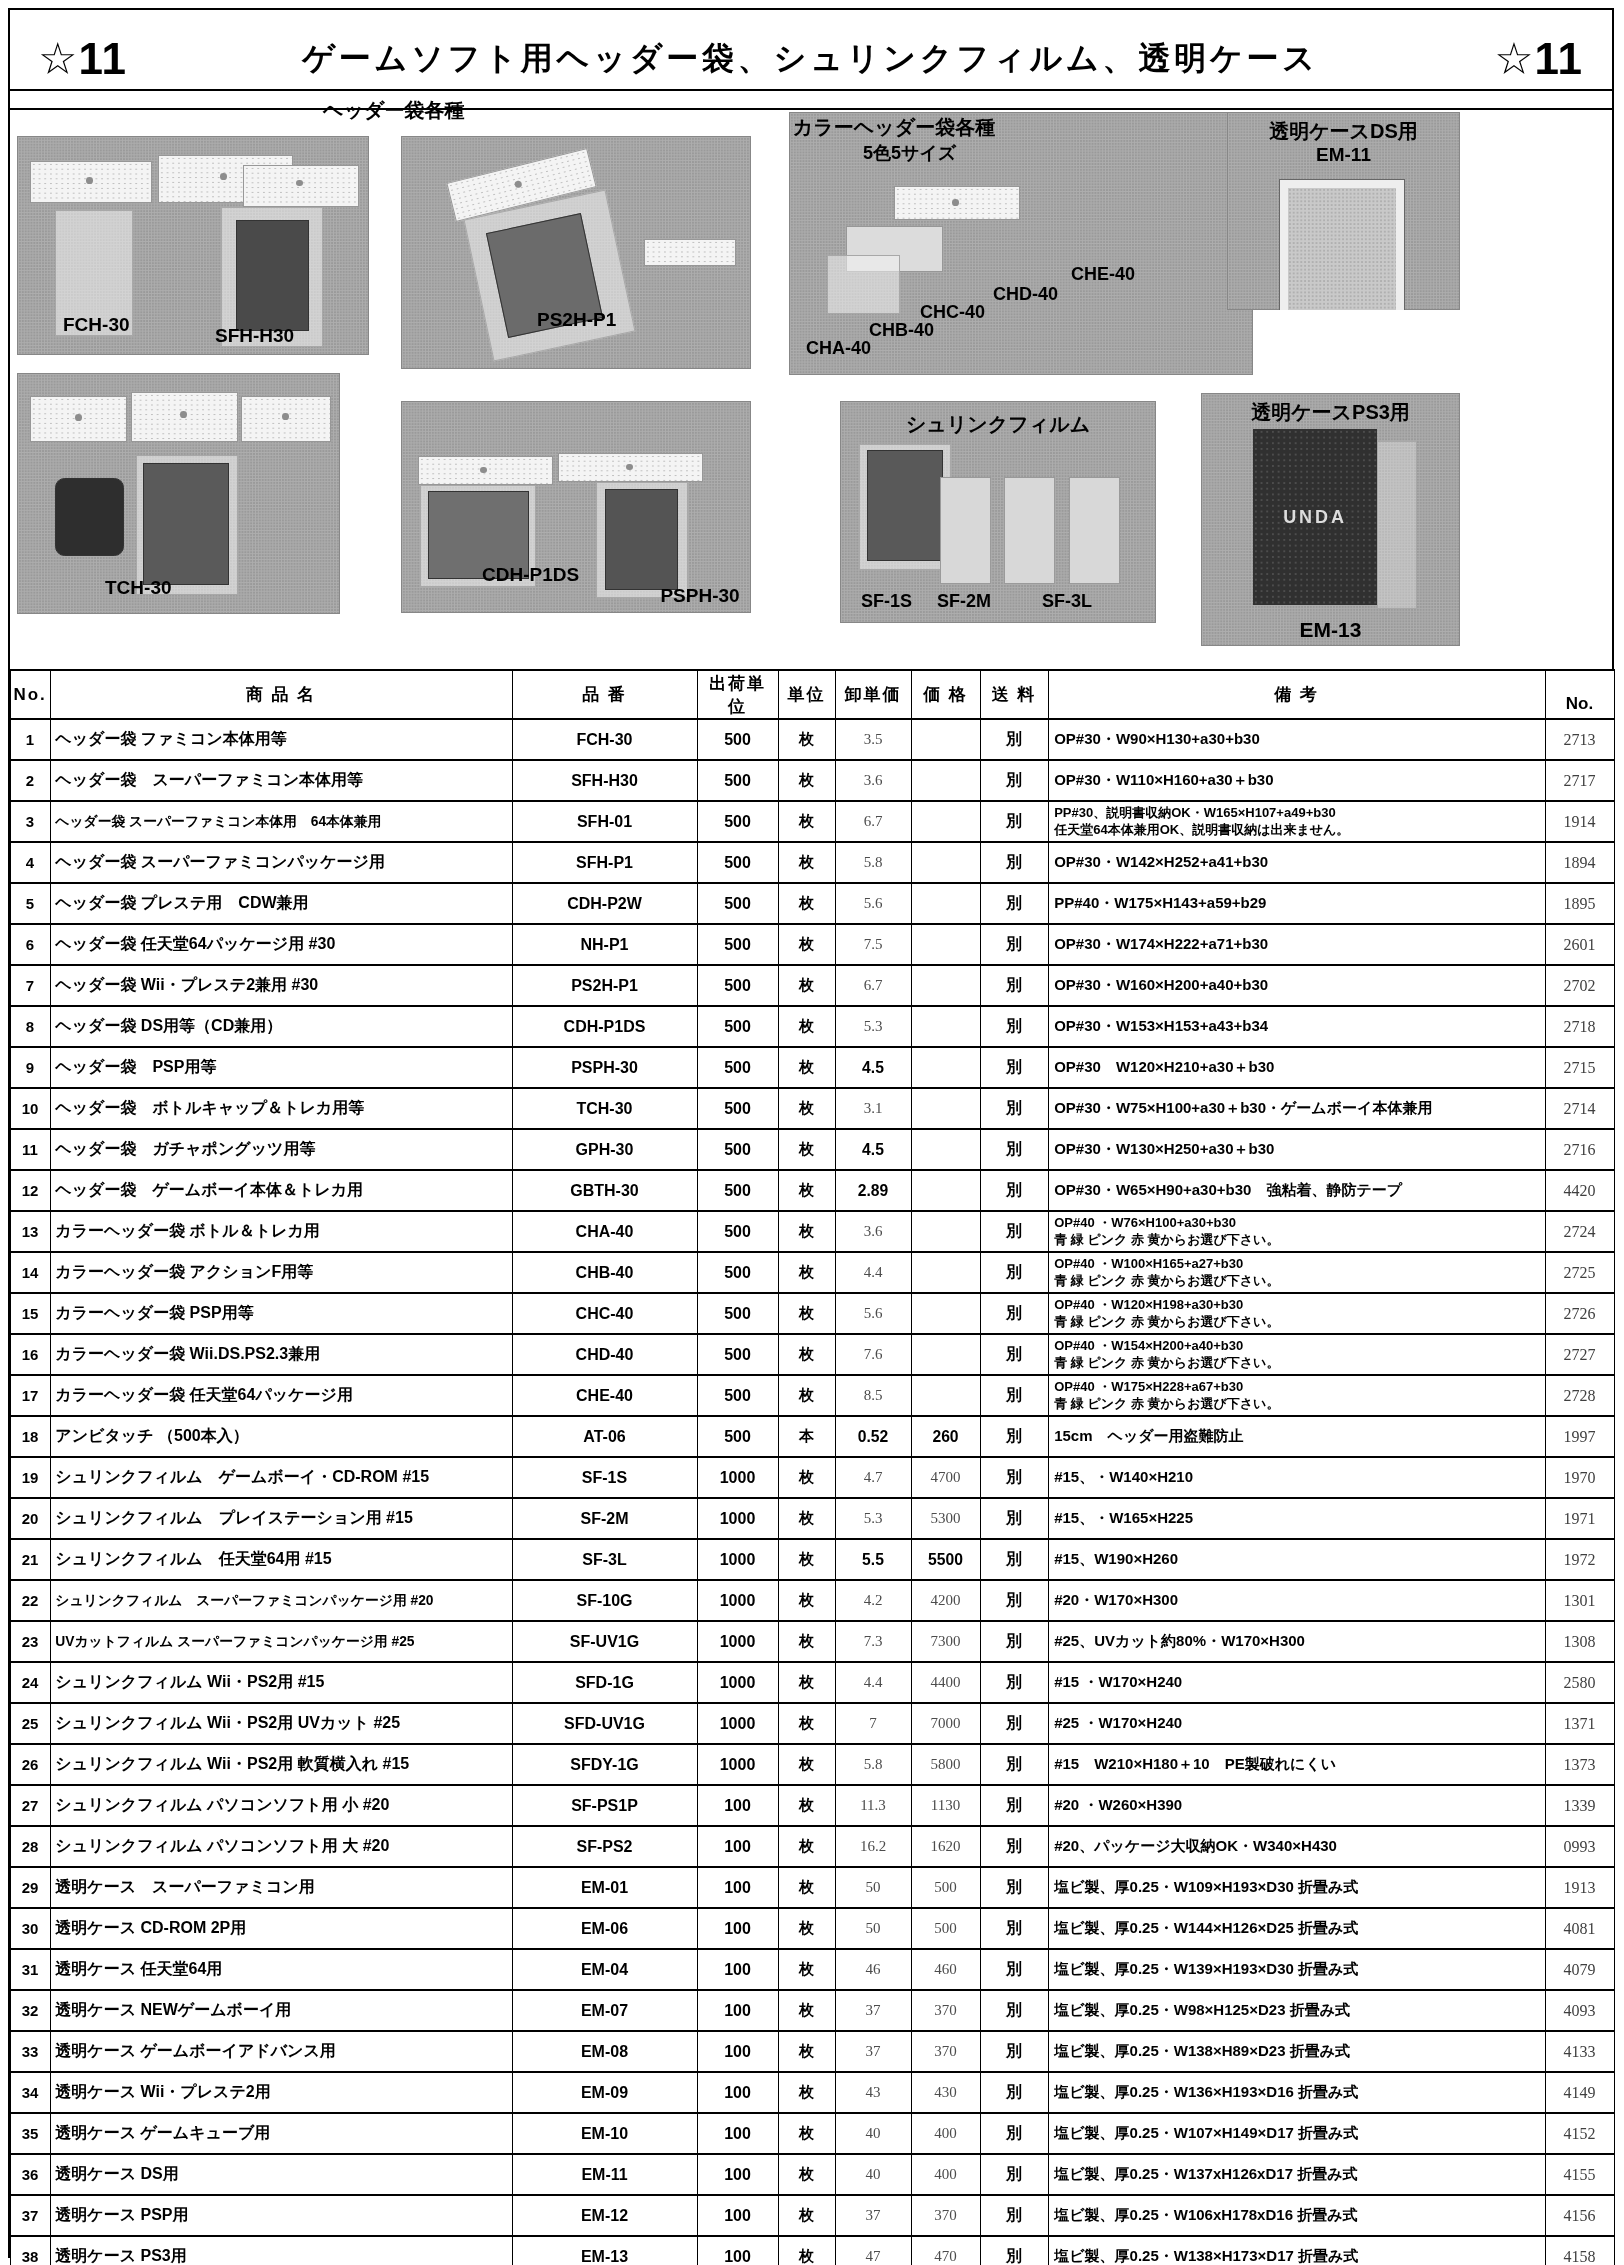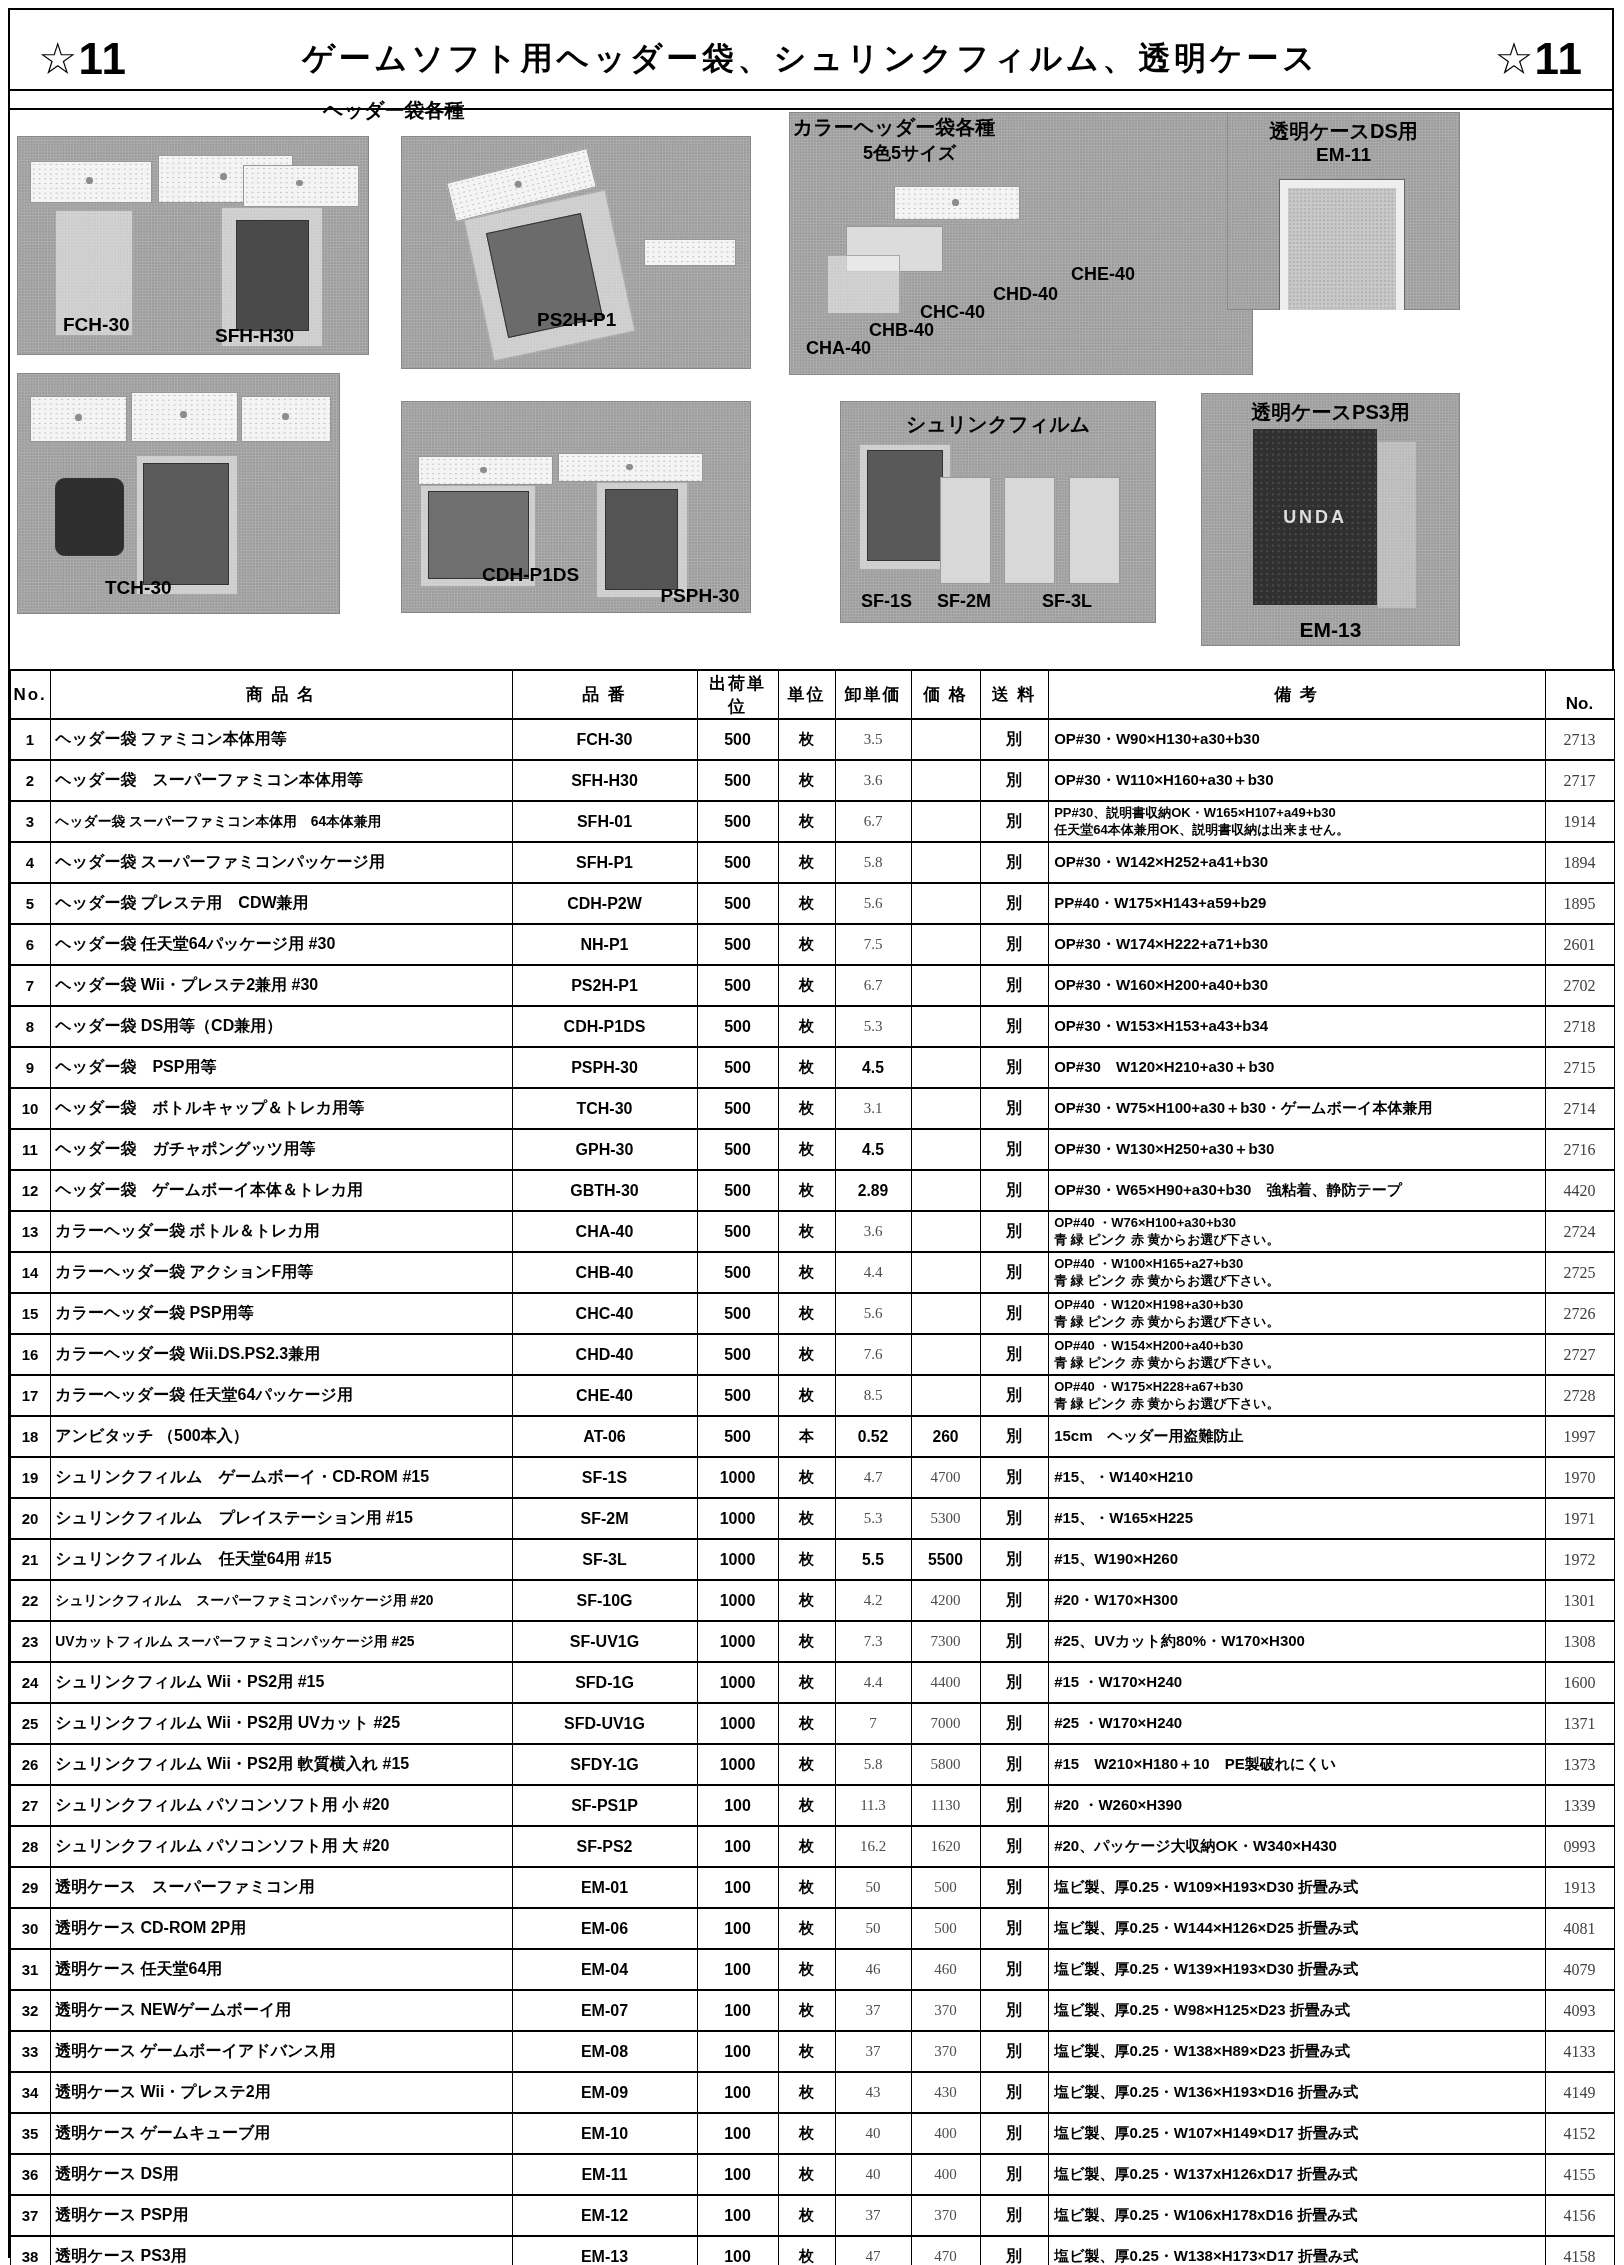--- a/index.html
+++ b/index.html
@@ -533,21 +533,21 @@
           <td class="name">シュリンクフィルム Wii・PS2用 #15</td>
           <td class="code">SFD-1G</td>
           <td class="ship">1000</td>
           <td class="unit">枚</td>
           <td class="num light">4.4</td>
           <td class="num light">4400</td>
           <td class="sf">別</td>
           <td class="rk">
             <div>#15 ・W170×H240</div>
           </td>
-          <td class="cat">1600</td>
+          <td class="cat">2580</td>
         </tr>
         <tr>
           <td class="no">25</td>
           <td class="name">シュリンクフィルム Wii・PS2用 UVカット #25</td>
           <td class="code">SFD-UV1G</td>
           <td class="ship">1000</td>
           <td class="unit">枚</td>
           <td class="num light">7</td>
           <td class="num light">7000</td>
           <td class="sf">別</td>

